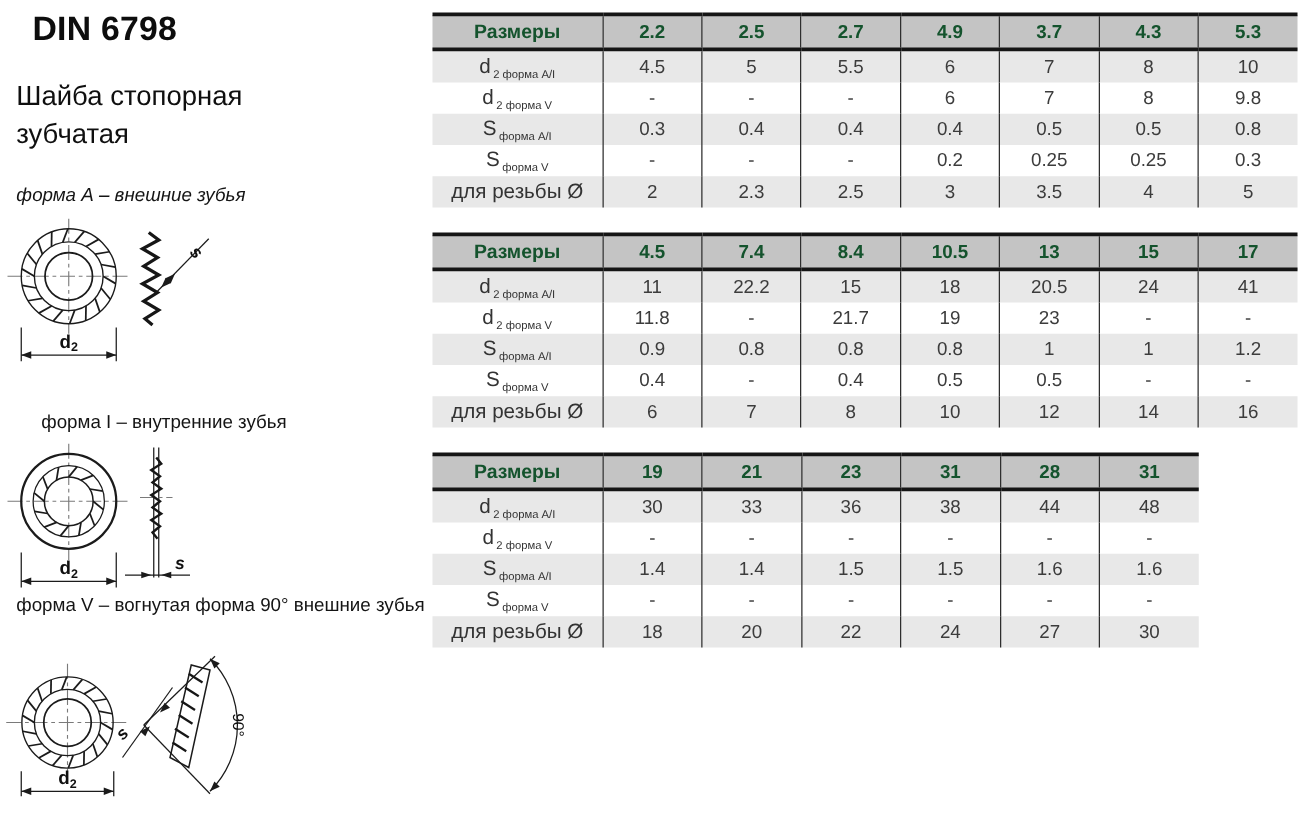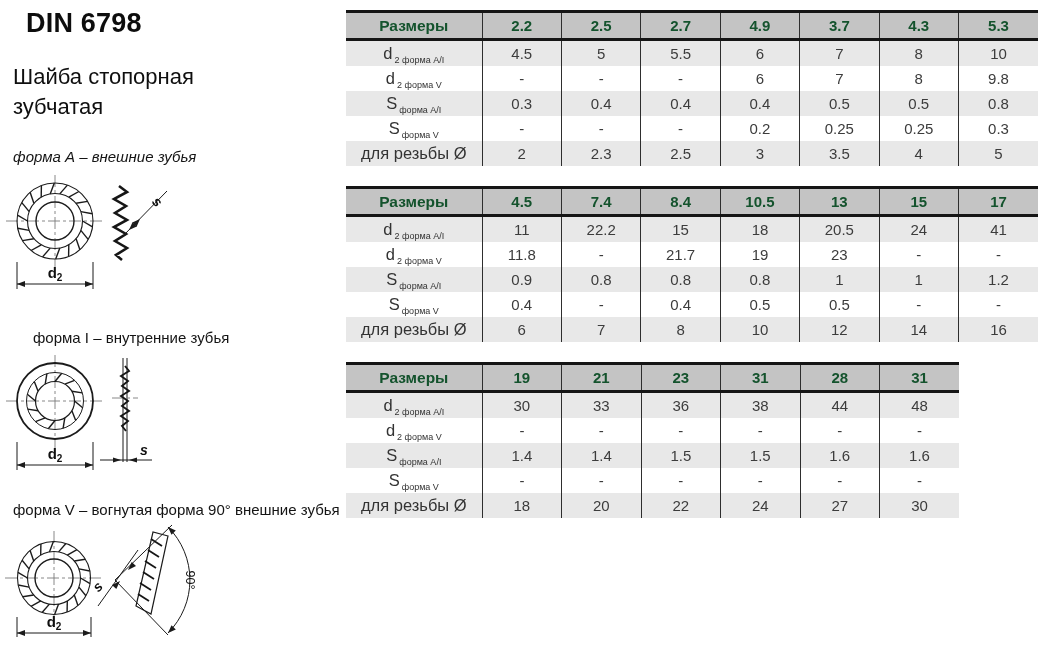--- a/index.html
+++ b/index.html
@@ -8,21 +8,21 @@
     background:#ffffff;font-family:"Liberation Sans", sans-serif;color:#111;
   }
   .abs{position:absolute;}
 
   
   .doc-title{left:26px;top:8px;font-size:27px;font-weight:700;letter-spacing:.2px;color:#0d0d0d;}
   .doc-subtitle{left:13px;top:62px;font-size:22px;line-height:1.35;width:250px;color:#0f0f0f;}
   .form-label{font-size:15px;color:#141414;}
   .fl-a{left:13px;top:148px;font-style:italic;}
   .fl-i{left:13px;top:329px;margin-left:20px;}
-  .fl-v{left:13px;top:501px;}
+  .fl-v{left:13px;top:476px;}
 
   
   svg{position:absolute;overflow:visible;}
   .ol{stroke:#1b1b1b;fill:none;}
   .cl{stroke:#7a7a7a;stroke-width:.9;stroke-dasharray:12 3 3 3;fill:none;}
   .dim{stroke:#1b1b1b;stroke-width:1;fill:none;}
   .arr{fill:#1b1b1b;stroke:none;}
   .teeth line{stroke:#1b1b1b;stroke-width:1.4;}
   .zig{stroke:#161616;stroke-width:2.6;fill:none;stroke-linejoin:miter;}
   .zigthin{stroke:#161616;stroke-width:1.9;fill:none;stroke-linejoin:miter;}

